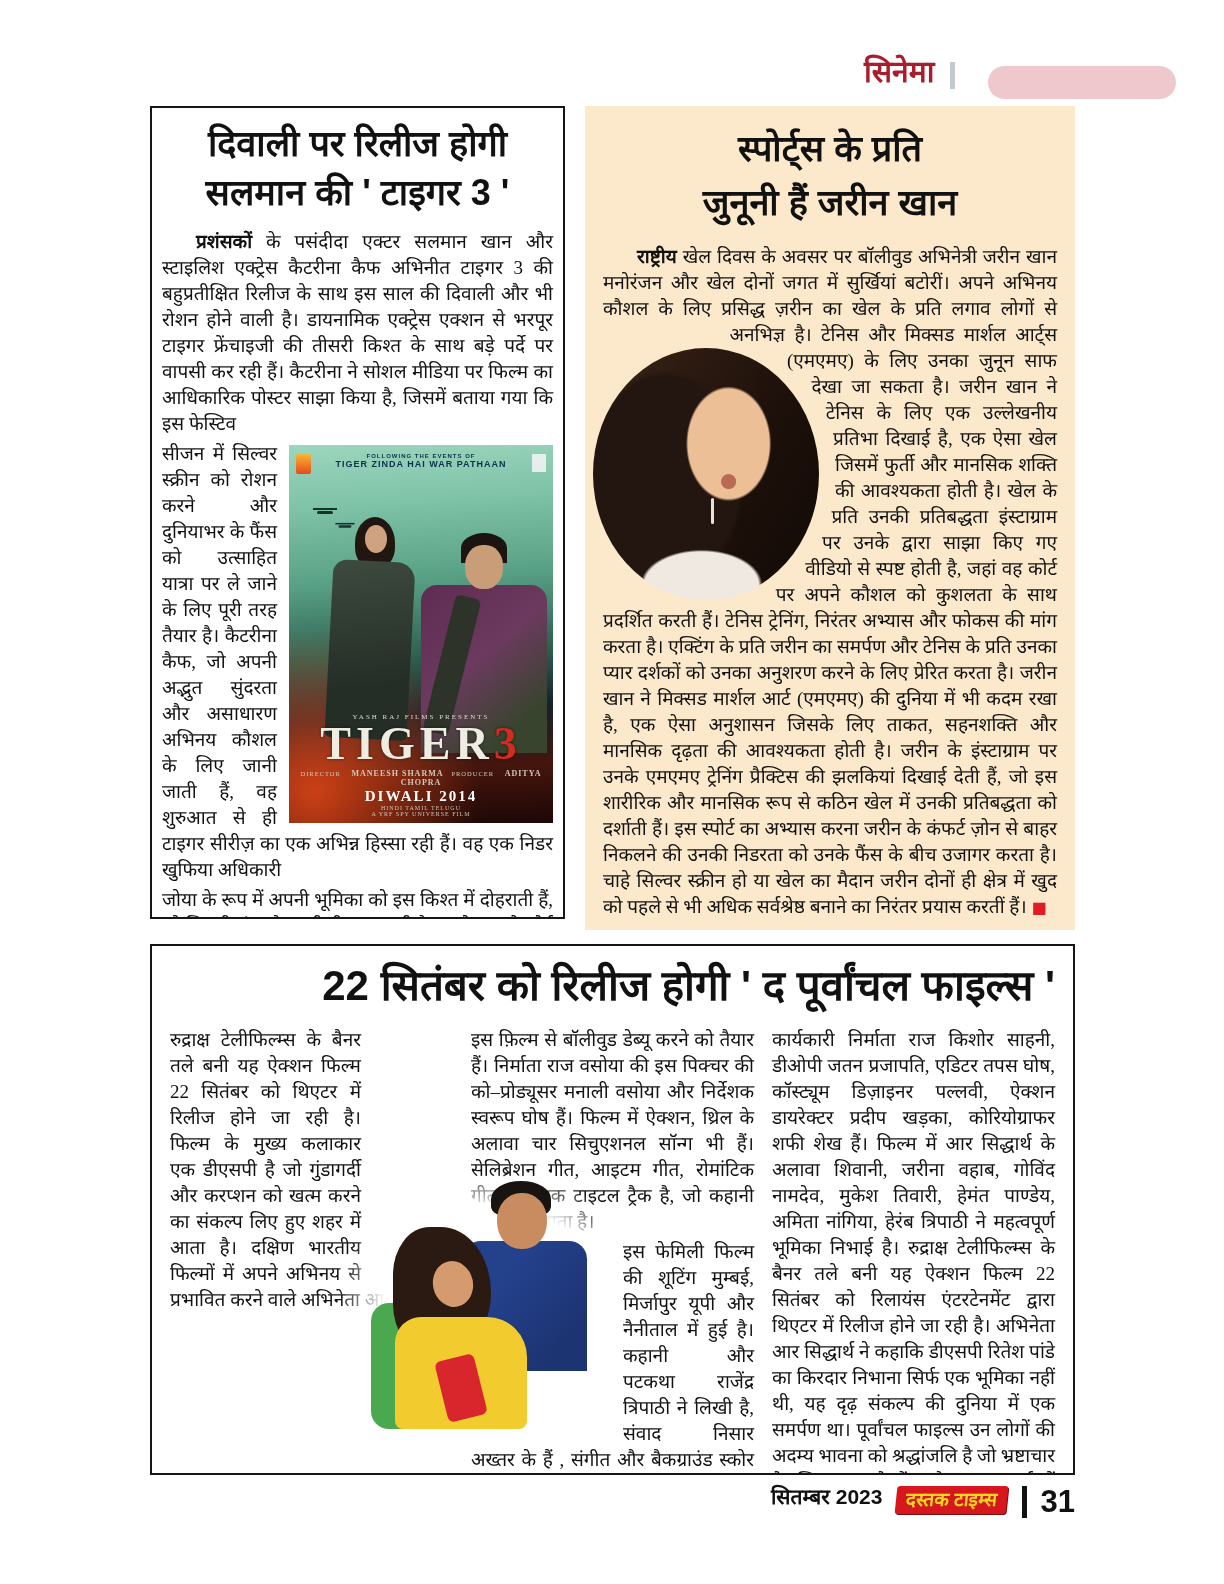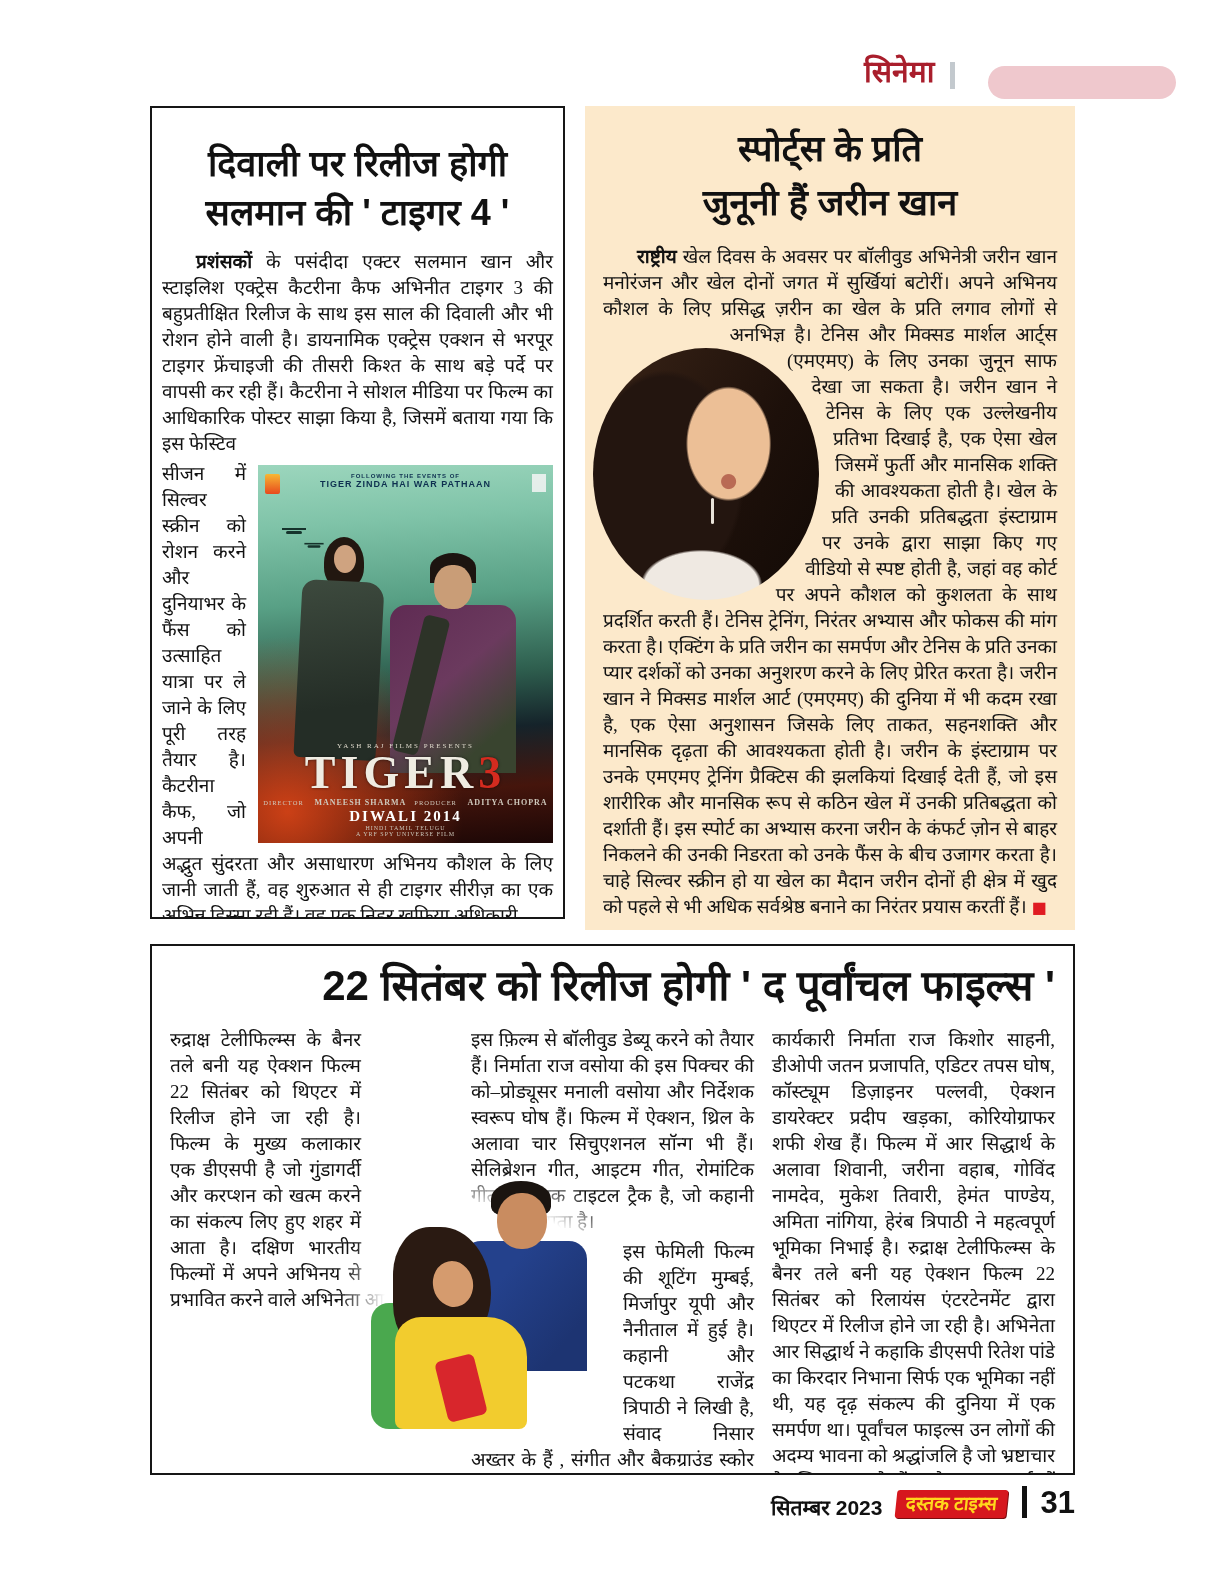--- a/index.html
+++ b/index.html
@@ -5,32 +5,32 @@
   html,body{margin:0;padding:0;}
   body{
     width:1224px;height:1584px;position:relative;background:#ffffff;
     font-family:"Liberation Serif", serif;color:#111;
   }
   
   .section-label{position:absolute;left:864px;top:54px;font:700 30px/1.2 "Liberation Sans",sans-serif;color:#a91e2c;}
   .header-divider{position:absolute;left:950px;top:62px;width:5px;height:27px;background:#c3c9ce;}
   .header-pill{position:absolute;left:988px;top:66px;width:188px;height:33px;background:#efc8cd;border-radius:17px;}
   
-  .art1{position:absolute;left:150px;top:106px;width:415px;height:813px;border:2px solid #161616;padding:24px 10px;box-sizing:border-box;overflow:hidden;}
+  .art1{position:absolute;left:150px;top:106px;width:415px;height:813px;border:2px solid #161616;padding:4px 10px;box-sizing:border-box;overflow:hidden;}
   .art2{position:absolute;left:585px;top:106px;width:490px;height:824px;background:#fce9cb;padding:12px 18px;box-sizing:border-box;overflow:hidden;}
   .art3{position:absolute;left:150px;top:944px;width:925px;height:531px;border:2px solid #161616;padding:6px 18px;box-sizing:border-box;overflow:hidden;}
   .art1 h1{font:700 36px/1.35 "Liberation Sans",sans-serif;text-align:center;margin:8px 0 12px;}
   .art2 h2{font:700 36px/1.5 "Liberation Sans",sans-serif;text-align:center;margin:4px 0 14px;}
   .art3 h2{font:700 42px/1.25 "Liberation Sans",sans-serif;text-align:right;margin:8px 0 14px;}
   .btxt{font-size:19px;line-height:26px;text-align:justify;margin:0 0 4px;}
   .ind{text-indent:34px;}
   .lead{font-weight:700;}
   .endsq{color:#e01b22;font-size:16px;font-family:"DejaVu Sans",sans-serif;}
   
-  .poster{float:right;width:295px;height:378px;margin:4px 0 8px 12px;position:relative;overflow:hidden;
+  .poster{float:right;width:264px;height:378px;margin:4px 0 8px 12px;position:relative;overflow:hidden;
     background:linear-gradient(176deg,#9cd6bd 0%,#7fc3a8 16%,#58a085 36%,#2e5e4e 56%,#15232a 70%,#45150c 85%,#1c0706 100%);}
   .poster .glow{position:absolute;left:0;bottom:0;width:100%;height:55%;
     background:radial-gradient(circle at 10% 85%,rgba(228,72,24,.85),rgba(228,72,24,0) 55%);}
   .p-tag{position:absolute;top:8px;left:0;width:100%;text-align:center;color:#0e3050;font-family:"Liberation Sans",sans-serif;}
   .p-tag .t1{font-size:6px;font-weight:700;letter-spacing:1px;}
   .p-tag .t2{font-size:9px;font-weight:800;letter-spacing:1px;}
   .yrf{position:absolute;left:7px;top:9px;width:15px;height:20px;border-radius:2px;background:linear-gradient(#f7b733,#e8491d);}
   .p-badge{position:absolute;right:7px;top:9px;width:14px;height:18px;background:rgba(245,245,245,.85);}
   .heli{position:absolute;width:16px;height:3px;background:#16332c;border-radius:2px;}
   .heli:before{content:"";position:absolute;left:-4px;top:-3px;width:24px;height:2px;background:#16332c;}
@@ -72,37 +72,37 @@
   .still div{position:absolute;}
   .m-hair{left:146px;top:6px;width:60px;height:36px;background:#1a1410;border-radius:50% 50% 30% 30%;}
   .m-face{left:152px;top:18px;width:50px;height:56px;background:#c98c60;border-radius:48%;}
   .m-body{left:118px;top:66px;width:124px;height:130px;background:linear-gradient(130deg,#24418c 30%,#1d3472 80%);border-radius:18px 18px 0 0;}
   .w-hair{left:48px;top:52px;width:98px;height:128px;background:#2a1a12;border-radius:42% 58% 55% 45%;}
   .w-face{left:88px;top:86px;width:40px;height:46px;background:#d59b6e;border-radius:50%;transform:rotate(-12deg);}
   .w-body{left:50px;top:142px;width:132px;height:112px;background:#f2cc2e;border-radius:26px 40px 8px 8px;}
   .g-acc{left:26px;top:128px;width:48px;height:126px;background:#4aa84e;border-radius:18px;}
   .r-sash{left:96px;top:182px;width:40px;height:62px;background:#d8262c;border-radius:6px;transform:rotate(-14deg);}
   
-  .footer{position:absolute;top:1486px;right:149px;display:flex;align-items:flex-end;gap:14px;}
+  .footer{position:absolute;top:1486px;right:149px;display:flex;align-items:flex-start;gap:14px;}
   .f-date{font:700 21px/1 "Liberation Sans",sans-serif;}
   .f-logo{background:#d6171e;color:#ffd71c;font:700 19px/1 "Liberation Sans",sans-serif;padding:4px 10px 5px;border-radius:3px;transform:skewX(-6deg);box-shadow:1px 1px 0 #7a0d10;}
   .f-bar{width:5px;height:32px;background:#111;}
   .f-num{font:800 31px/1 "Liberation Sans",sans-serif;}
 </style>
 </head>
 <body>
 
 <div class="section-label">सिनेमा</div>
 <div class="header-divider"></div>
 <div class="header-pill"></div>
 
 <div class="art1">
   <h1>
     <span style="display:block">दिवाली पर रिलीज होगी</span>
-    <span style="display:block">सलमान की ' टाइगर 4 '</span>
+    <span style="display:block">सलमान की ' टाइगर 3 '</span>
   </h1>
   <p class="btxt ind"><span class="lead">प्रशंसकों</span><span> के पसंदीदा एक्टर सलमान खान और स्टाइलिश एक्ट्रेस कैटरीना कैफ अभिनीत टाइगर 3 की बहुप्रतीक्षित रिलीज के साथ इस साल की दिवाली और भी रोशन होने वाली है। डायनामिक एक्ट्रेस एक्शन से भरपूर टाइगर फ्रेंचाइजी की तीसरी किश्त के साथ बड़े पर्दे पर वापसी कर रही हैं। कैटरीना ने सोशल मीडिया पर फिल्म का आधिकारिक पोस्टर साझा किया है, जिसमें बताया गया कि इस फेस्टिव</span></p>
 
   <div class="poster">
     <div class="glow"></div>
     <div class="yrf"></div>
     <div class="p-badge"></div>
     <div class="p-tag">
       <div class="t1">FOLLOWING THE EVENTS OF</div>
       <div class="t2">TIGER ZINDA HAI WAR PATHAAN</div>

